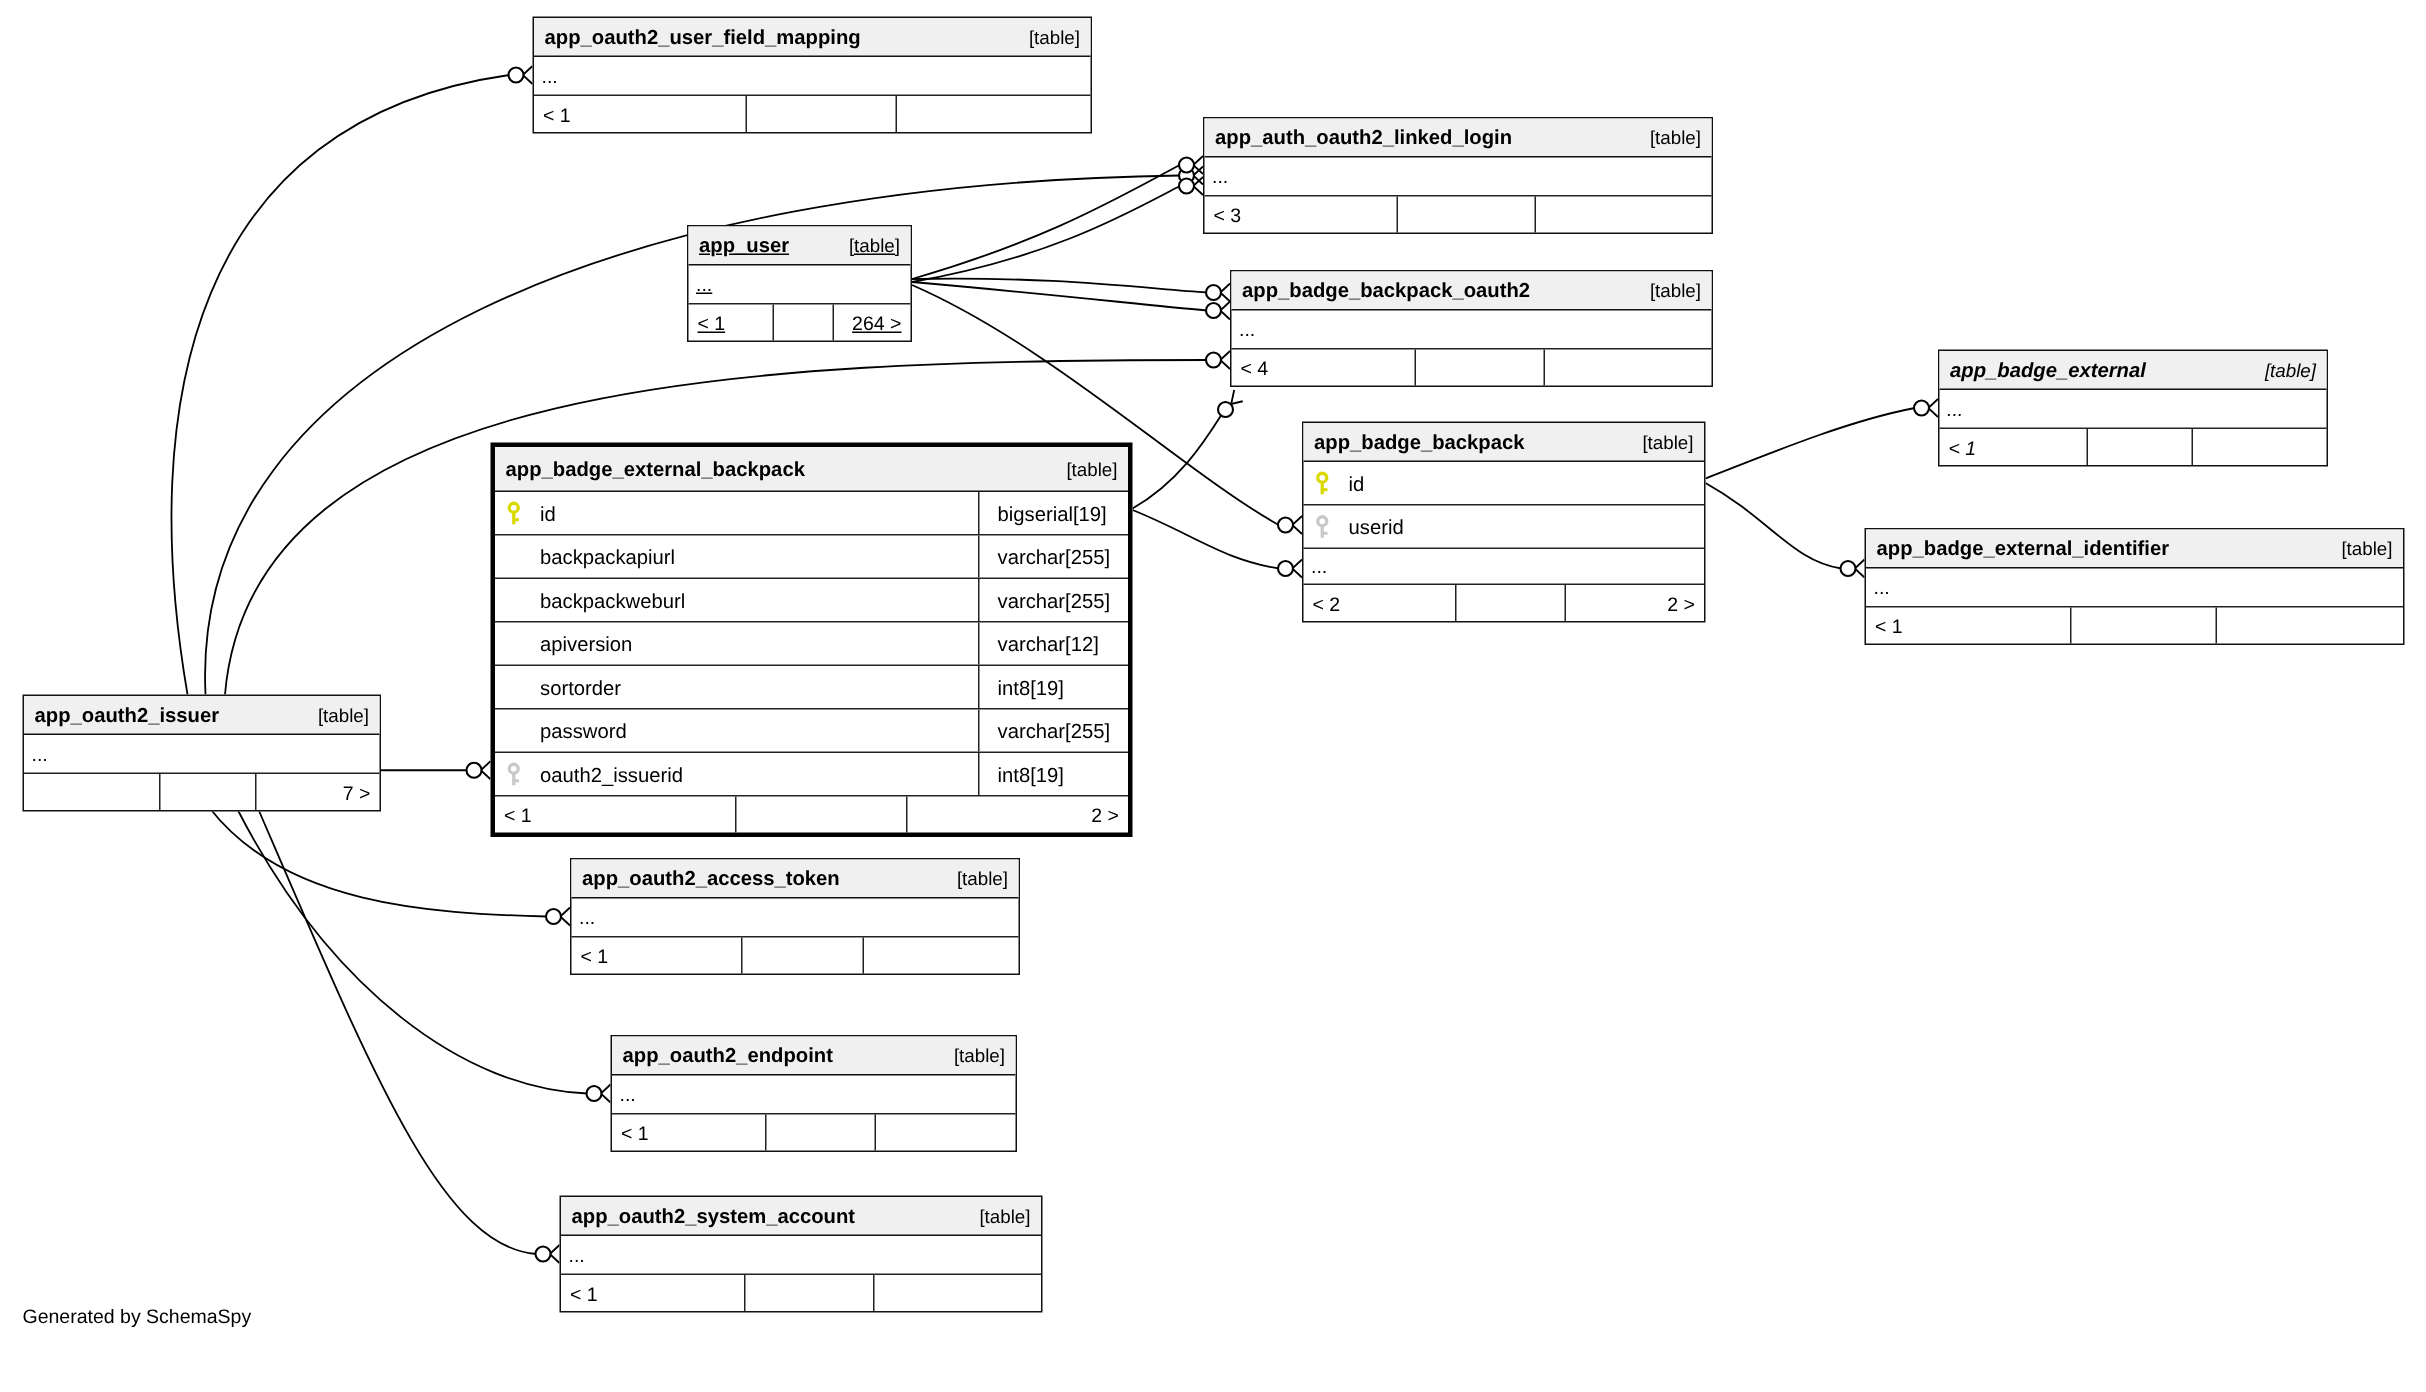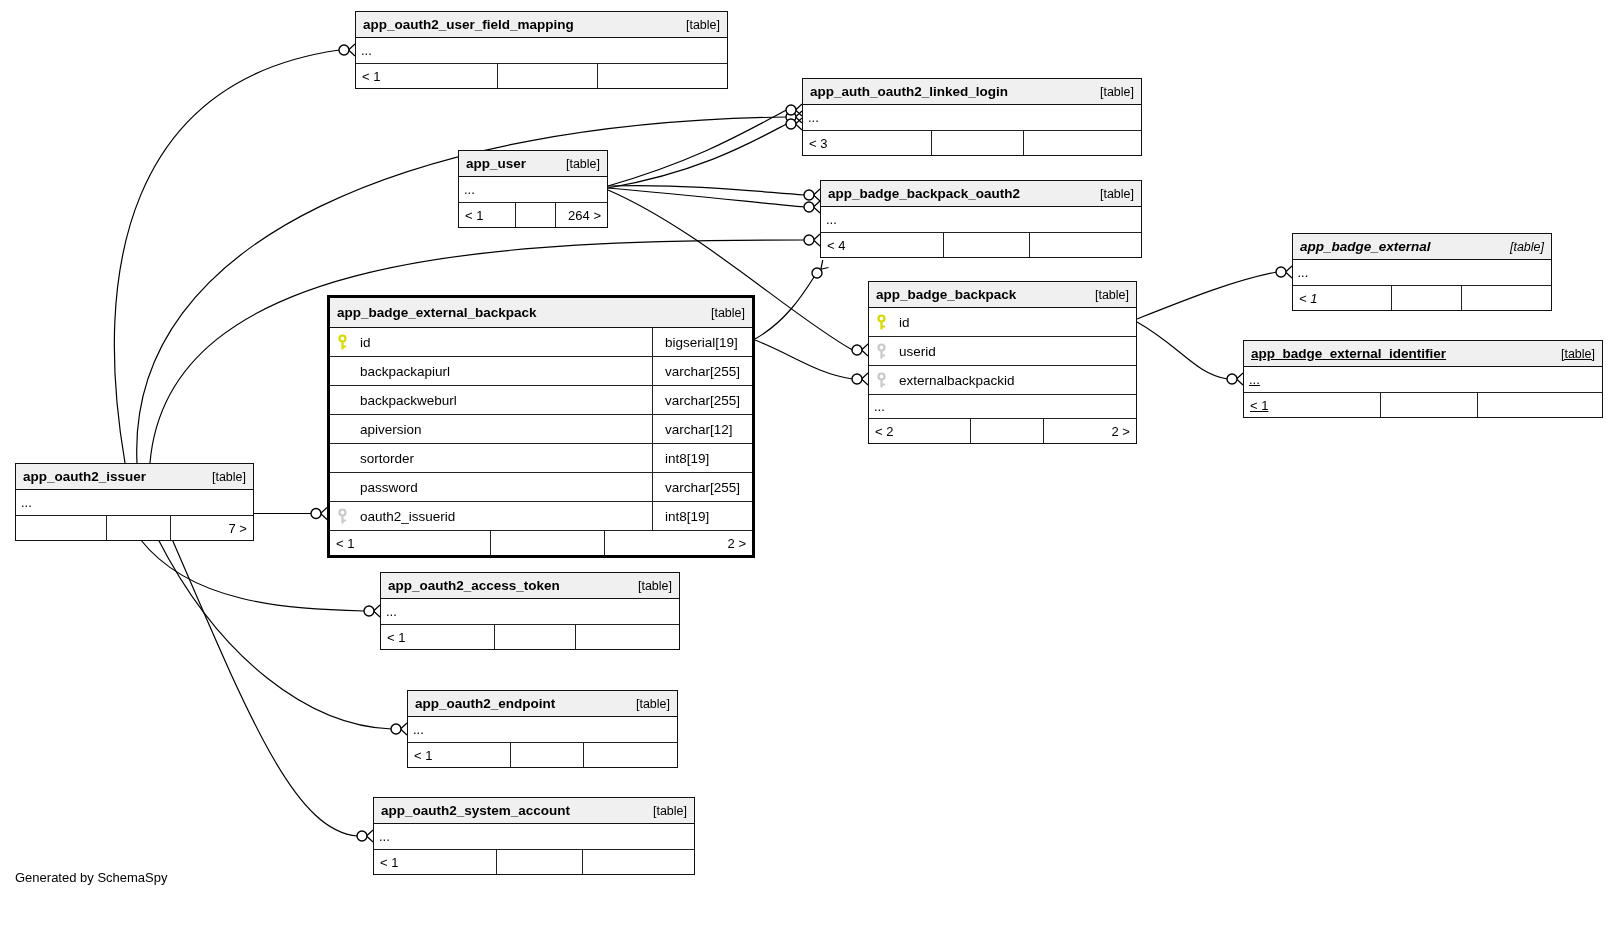--- a/index.html
+++ b/index.html
@@ -135,21 +135,21 @@
           <span class="t-name">app_auth_oauth2_linked_login</span>
           <span class="t-tag">[table]</span>
         </div>
         <div class="t-row dots">...</div>
         <div class="t-foot">
           <span class="c1">&lt; 3</span>
           <span class="c2"></span>
           <span class="c3"></span>
         </div>
       </div>
-      <div class="tbl" style="left: 458px; top: 150px; width: 150px;">
+      <div class="tbl" style="left: 458px; top: 150px; width: 150px; text-decoration: underline;">
         <div class="t-head">
           <span class="t-name">app_user</span>
           <span class="t-tag">[table]</span>
         </div>
         <div class="t-row dots">...</div>
         <div class="t-foot">
           <span class="c1">&lt; 1</span>
           <span class="c2"></span>
           <span class="c3">264 &gt;</span>
         </div>
@@ -254,38 +254,28 @@
         <div class="t-row field">
           <span class="f-keywrap">
             <svg width="11" height="17" viewBox="0 0 11 17">
               <circle cx="5.5" cy="4.5" r="3" fill="none" stroke="#c9c9c9" stroke-width="2.2"></circle>
               <line x1="5.5" y1="7.5" x2="5.5" y2="15.5" stroke="#c9c9c9" stroke-width="2.2"></line>
               <line x1="5.5" y1="12.5" x2="9" y2="12.5" stroke="#c9c9c9" stroke-width="2"></line>
             </svg>
           </span>
           <span class="f-name">userid</span>
         </div>
-        <div class="t-row field">
-          <span class="f-keywrap">
-            <svg width="11" height="17" viewBox="0 0 11 17">
-              <circle cx="5.5" cy="4.5" r="3" fill="none" stroke="#c9c9c9" stroke-width="2.2"></circle>
-              <line x1="5.5" y1="7.5" x2="5.5" y2="15.5" stroke="#c9c9c9" stroke-width="2.2"></line>
-              <line x1="5.5" y1="12.5" x2="9" y2="12.5" stroke="#c9c9c9" stroke-width="2"></line>
-            </svg>
-          </span>
-          <span class="f-name">externalbackpackid</span>
-        </div>
         <div class="t-row dots compact">...</div>
         <div class="t-foot">
           <span class="c1">&lt; 2</span>
           <span class="c2"></span>
           <span class="c3">2 &gt;</span>
         </div>
       </div>
-      <div class="tbl" style="left: 1243px; top: 340px; width: 360px; text-decoration: underline;">
+      <div class="tbl" style="left: 1243px; top: 352px; width: 360px;">
         <div class="t-head">
           <span class="t-name">app_badge_external_identifier</span>
           <span class="t-tag">[table]</span>
         </div>
         <div class="t-row dots">...</div>
         <div class="t-foot">
           <span class="c1">&lt; 1</span>
           <span class="c2"></span>
           <span class="c3"></span>
         </div>

